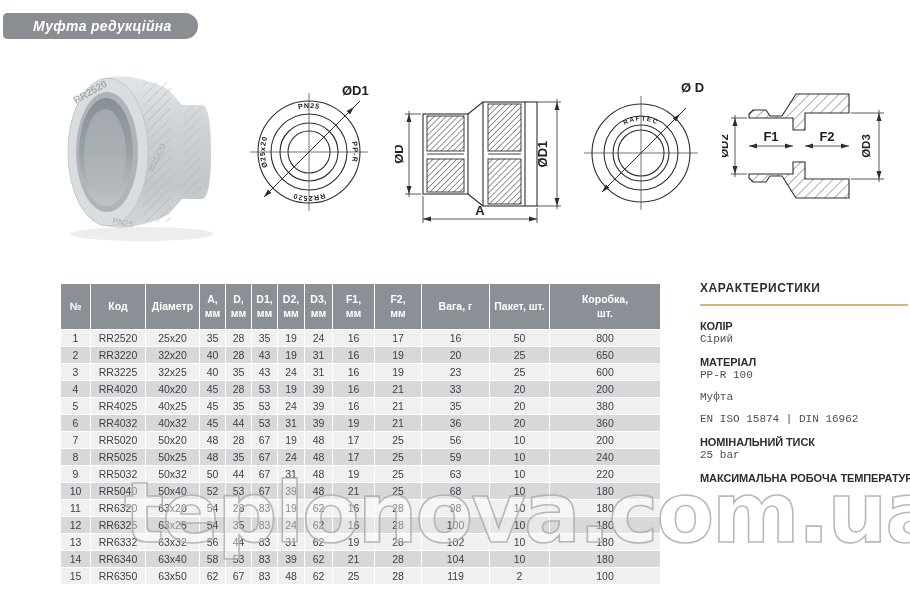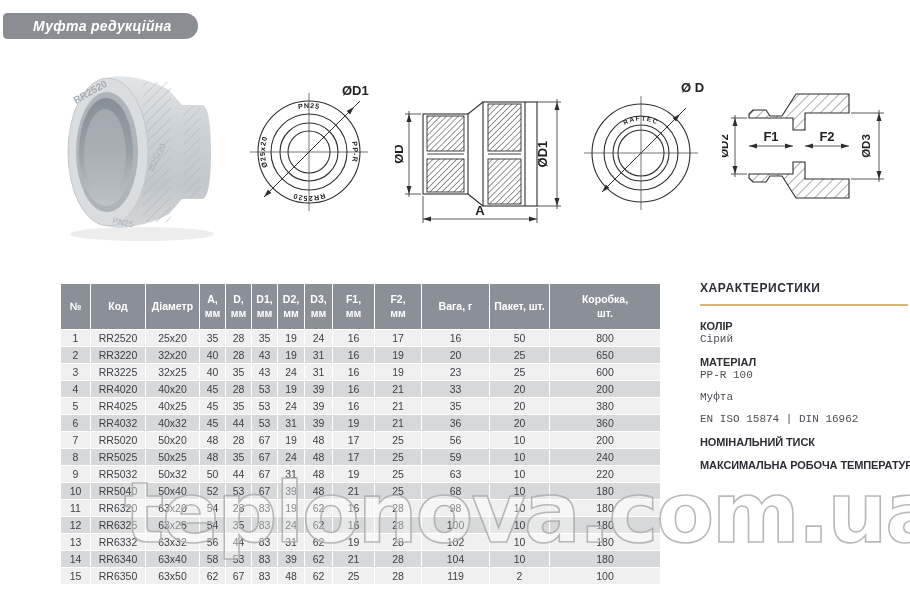--- a/index.html
+++ b/index.html
@@ -503,20 +503,21 @@
       <div class="val">PP-R 100</div>
     </div>
     <div class="spec">
       <div class="val">Муфта</div>
     </div>
     <div class="spec">
       <div class="val">EN ISO 15874 | DIN 16962</div>
     </div>
     <div class="spec">
       <div class="lab">НОМІНАЛЬНИЙ ТИСК</div>
+      <div class="val">25 bar</div>
     </div>
     <div class="spec">
       <div class="lab">МАКСИМАЛЬНА РОБОЧА ТЕМПЕРАТУРА</div>
     </div>
   </aside>
 
   <div class="watermark">teplonova.com.ua</div>
 
 </div>
 

